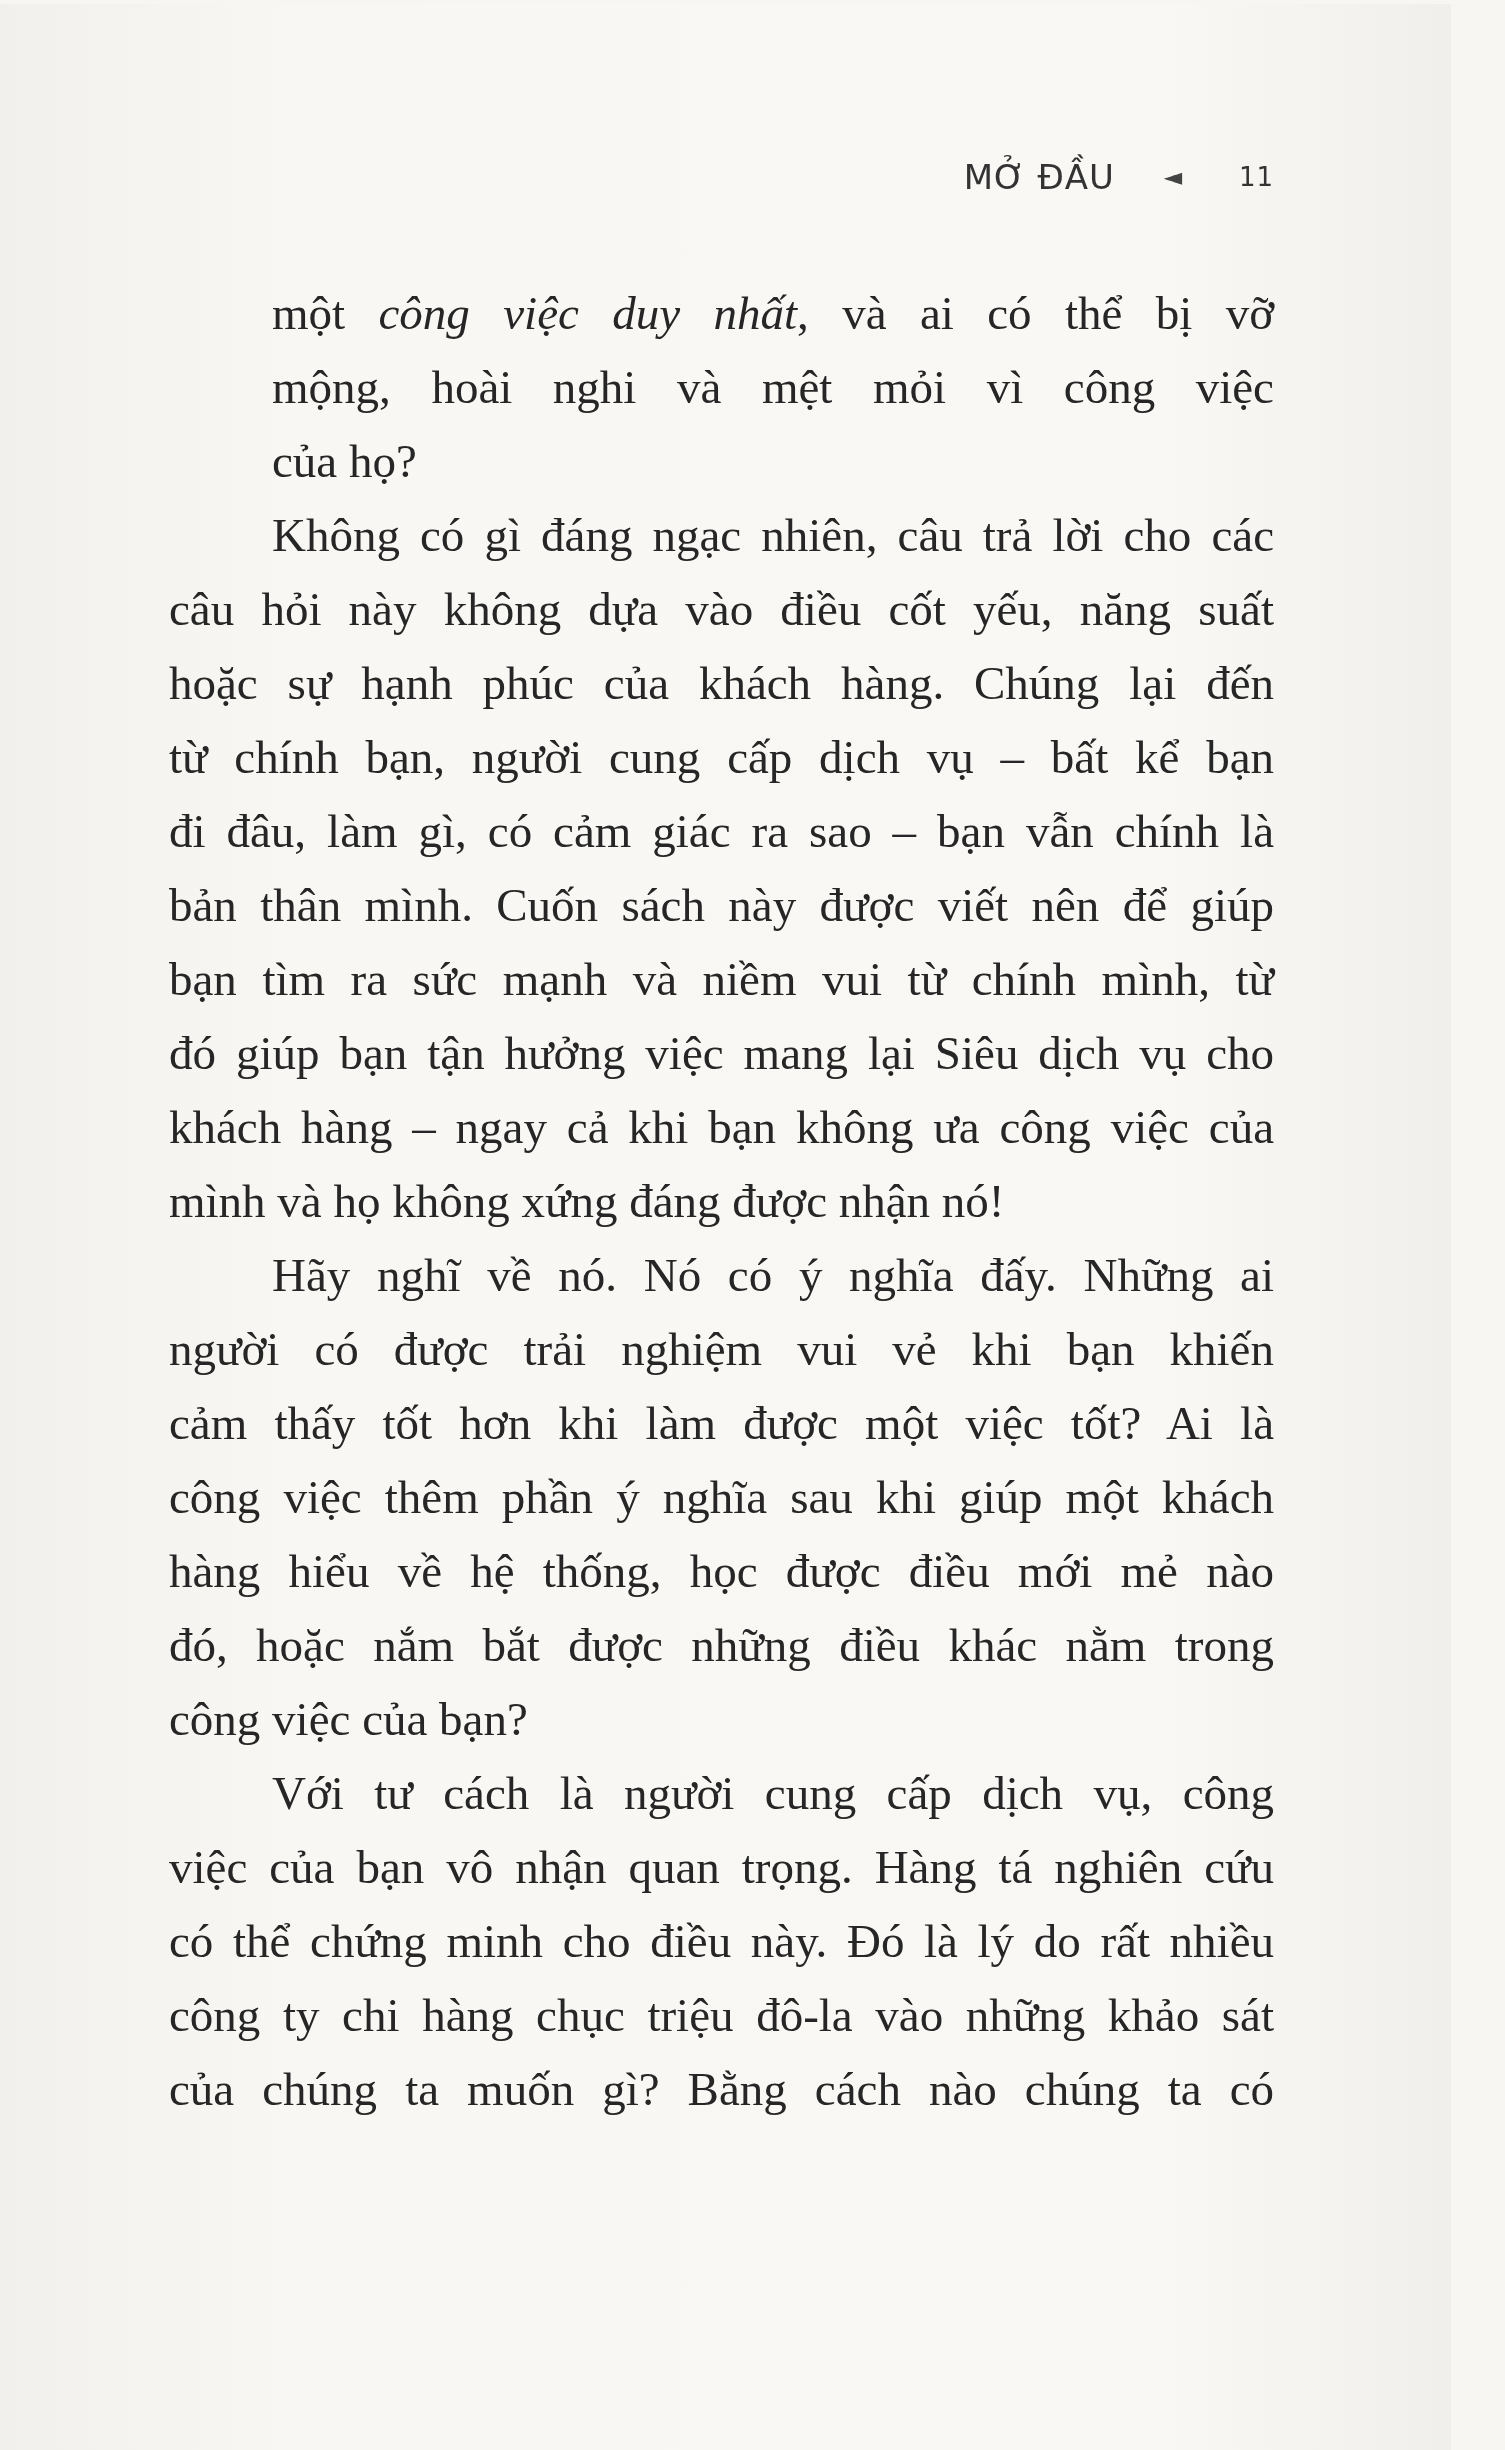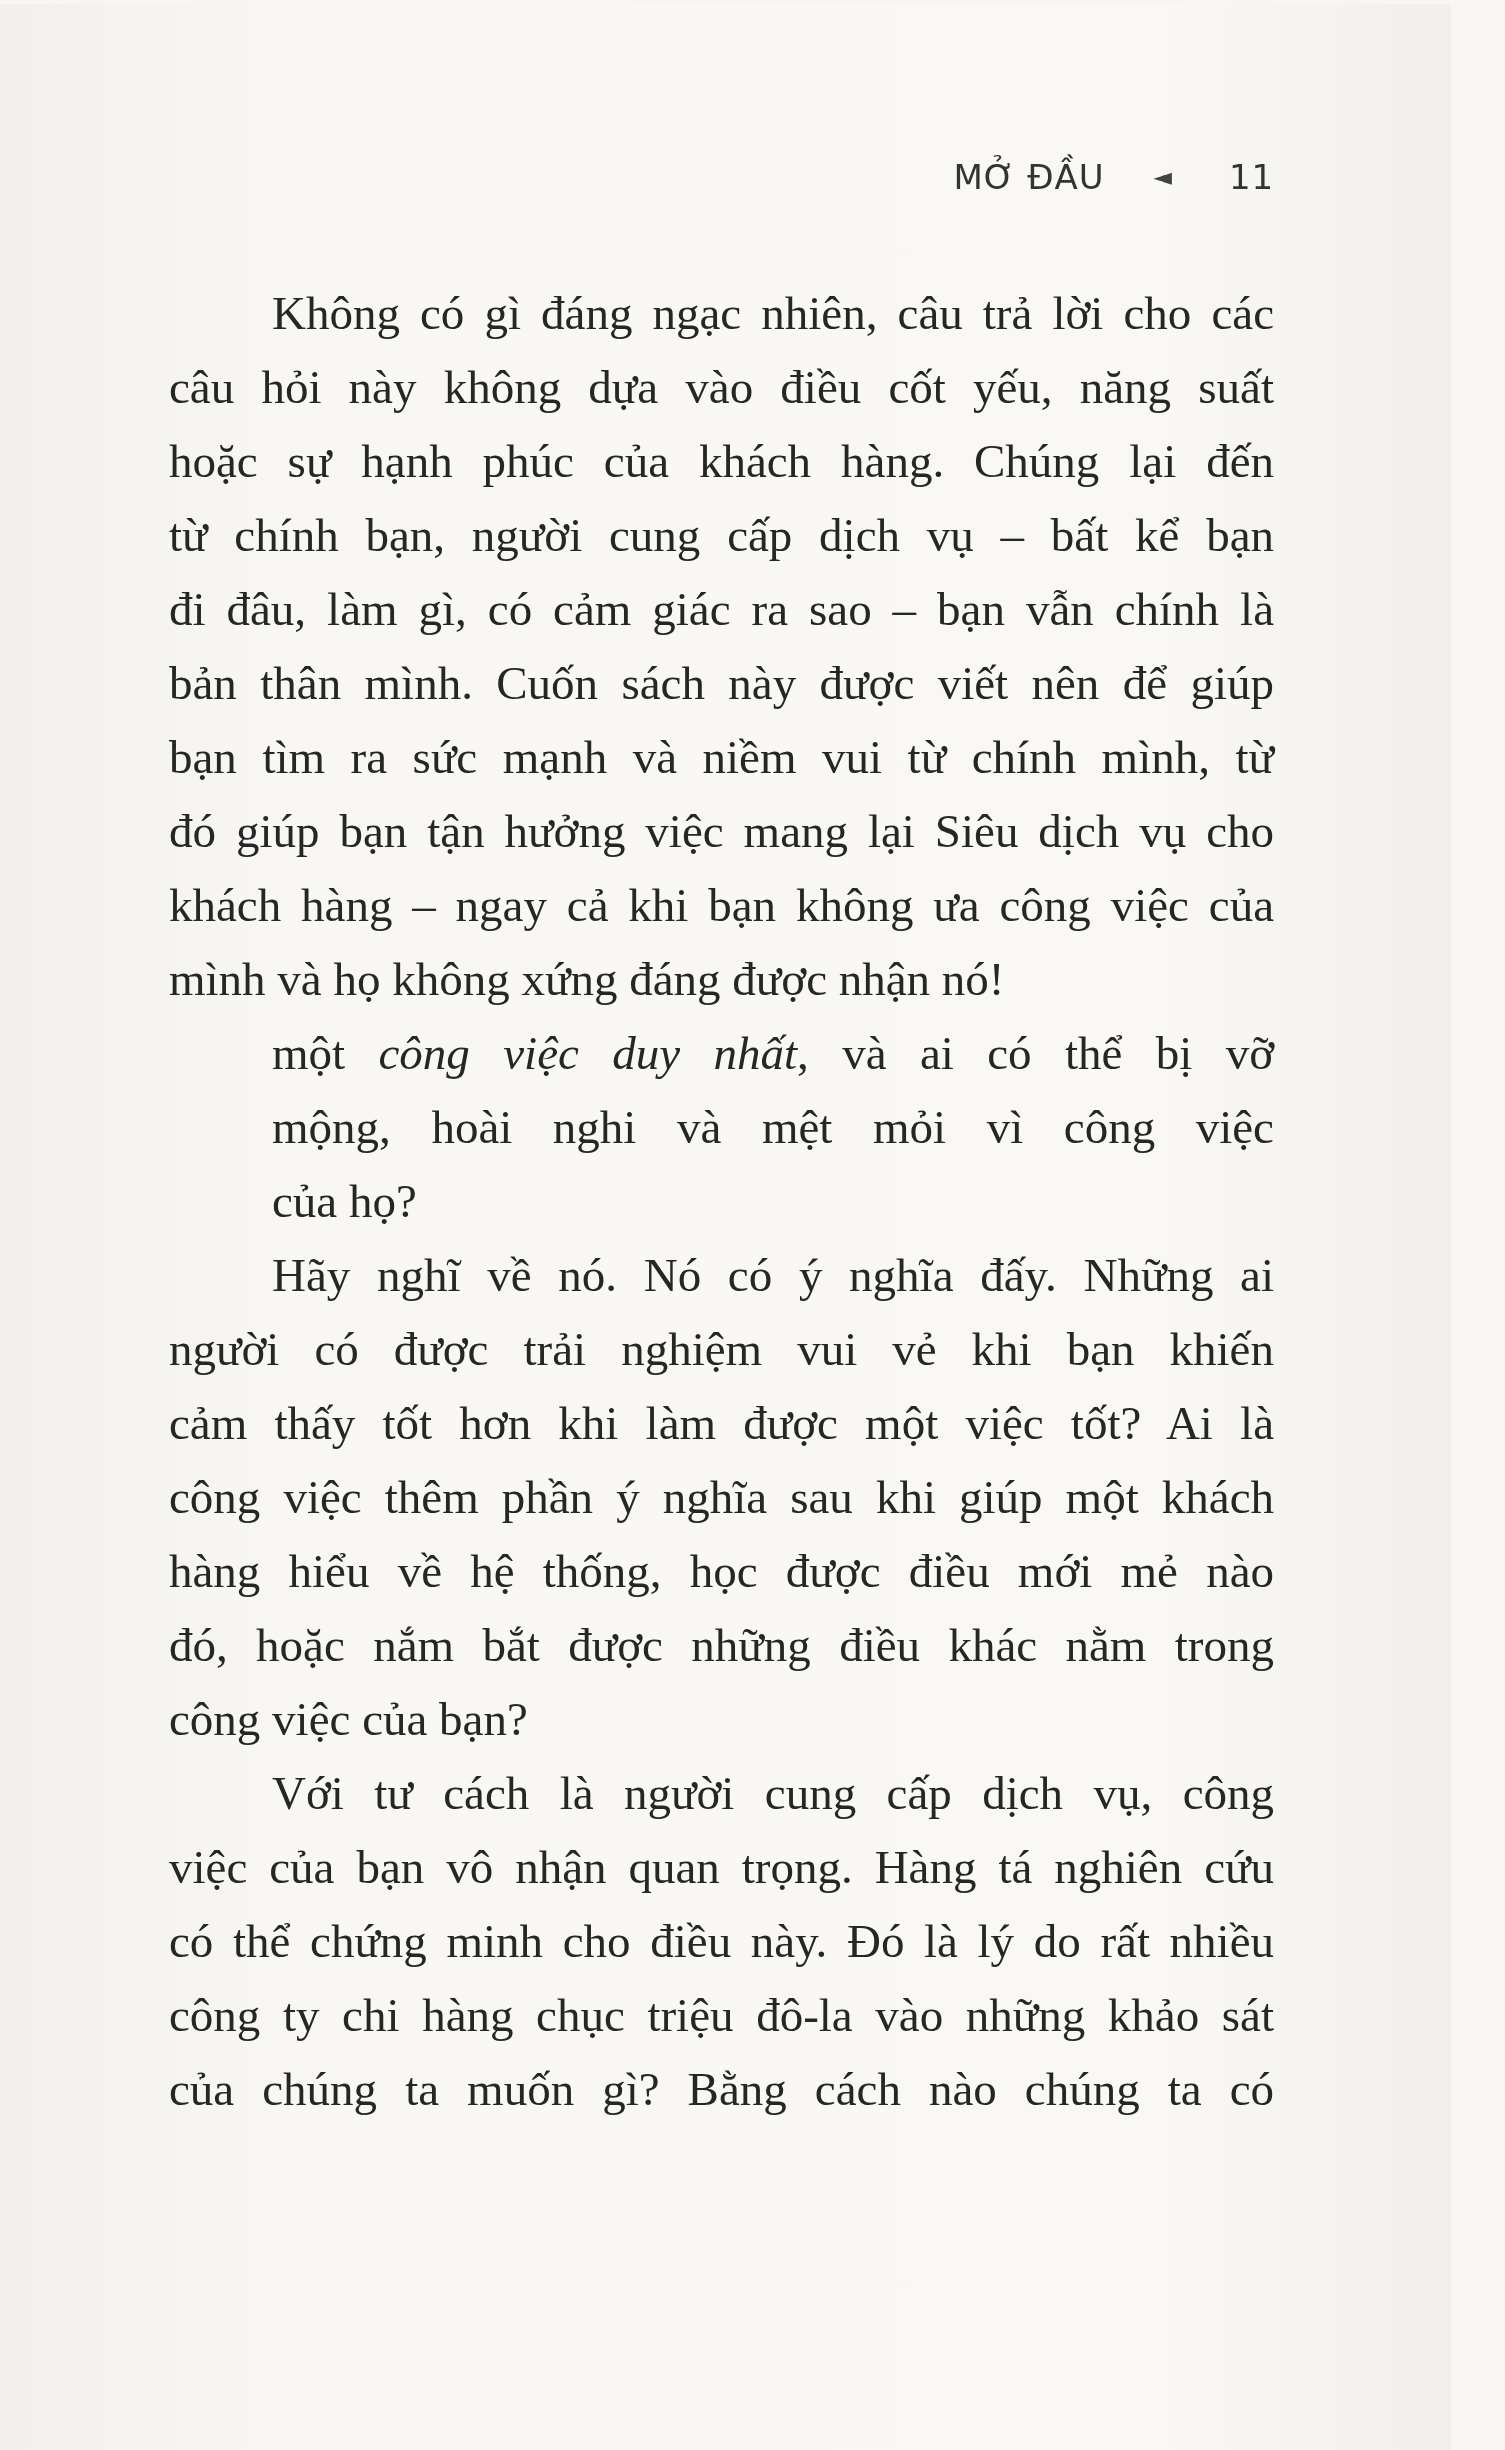--- a/index.html
+++ b/index.html
@@ -15,21 +15,21 @@
     background: linear-gradient(90deg,#f1f0ec 0%,#f8f7f3 20%,#f9f8f5 80%,#f0efeb 100%);
   }
   .header {
     position:absolute; top:140px; left:899px; width:375px; height:66px;
     display:flex; align-items:center; justify-content:flex-end;
     font-family:"DejaVu Sans","Liberation Sans",sans-serif;
     font-size:34px; color:#333; letter-spacing:0.9px;
   }
   .header .title { margin-right:49px; }
   .header .arrow { font-size:24px; color:#444; margin-right:56px; }
-  .header .num { font-size:34px; }
+  .header .num { font-size:26px; }
   .body {
     position:absolute; left:169px; top:272px; width:1105px;
   }
   .line {
     font-size:47px; line-height:74px; height:74px;
     white-space:nowrap; text-align:justify; text-align-last:justify;
     color:#262626;
   }
   .line.last { text-align-last:left; }
   .line.indent { padding-left:103px; }
@@ -43,38 +43,38 @@
 
   <div class="header">
     <span class="title">MỞ ĐẦU</span>
     <span class="arrow">◄</span>
     <span class="num">11</span>
   </div>
 
   <div class="body">
 
     <div>
+      <div class="line indent">
+        <span>một </span><em>công việc duy nhất</em><span>, và ai có thể bị vỡ</span>
+      </div>
+      <div class="line indent">mộng, hoài nghi và mệt mỏi vì công việc</div>
+      <div class="line indent last">của họ?</div>
+    </div>
+
+    <div>
       <div class="line indent">Không có gì đáng ngạc nhiên, câu trả lời cho các</div>
       <div class="line cont">câu hỏi này không dựa vào điều cốt yếu, năng suất</div>
       <div class="line cont">hoặc sự hạnh phúc của khách hàng. Chúng lại đến</div>
       <div class="line cont">từ chính bạn, người cung cấp dịch vụ – bất kể bạn</div>
       <div class="line cont">đi đâu, làm gì, có cảm giác ra sao – bạn vẫn chính là</div>
       <div class="line cont">bản thân mình. Cuốn sách này được viết nên để giúp</div>
       <div class="line cont">bạn tìm ra sức mạnh và niềm vui từ chính mình, từ</div>
       <div class="line cont">đó giúp bạn tận hưởng việc mang lại Siêu dịch vụ cho</div>
       <div class="line cont">khách hàng – ngay cả khi bạn không ưa công việc của</div>
       <div class="line cont last">mình và họ không xứng đáng được nhận nó!</div>
-    </div>
-
-    <div>
-      <div class="line indent">
-        <span>một </span><em>công việc duy nhất</em><span>, và ai có thể bị vỡ</span>
-      </div>
-      <div class="line indent">mộng, hoài nghi và mệt mỏi vì công việc</div>
-      <div class="line indent last">của họ?</div>
     </div>
 
     <div>
       <div class="line indent">Hãy nghĩ về nó. Nó có ý nghĩa đấy. Những ai</div>
       <div class="line cont">người có được trải nghiệm vui vẻ khi bạn khiến</div>
       <div class="line cont">cảm thấy tốt hơn khi làm được một việc tốt? Ai là</div>
       <div class="line cont">công việc thêm phần ý nghĩa sau khi giúp một khách</div>
       <div class="line cont">hàng hiểu về hệ thống, học được điều mới mẻ nào</div>
       <div class="line cont">đó, hoặc nắm bắt được những điều khác nằm trong</div>
       <div class="line cont last">công việc của bạn?</div>

